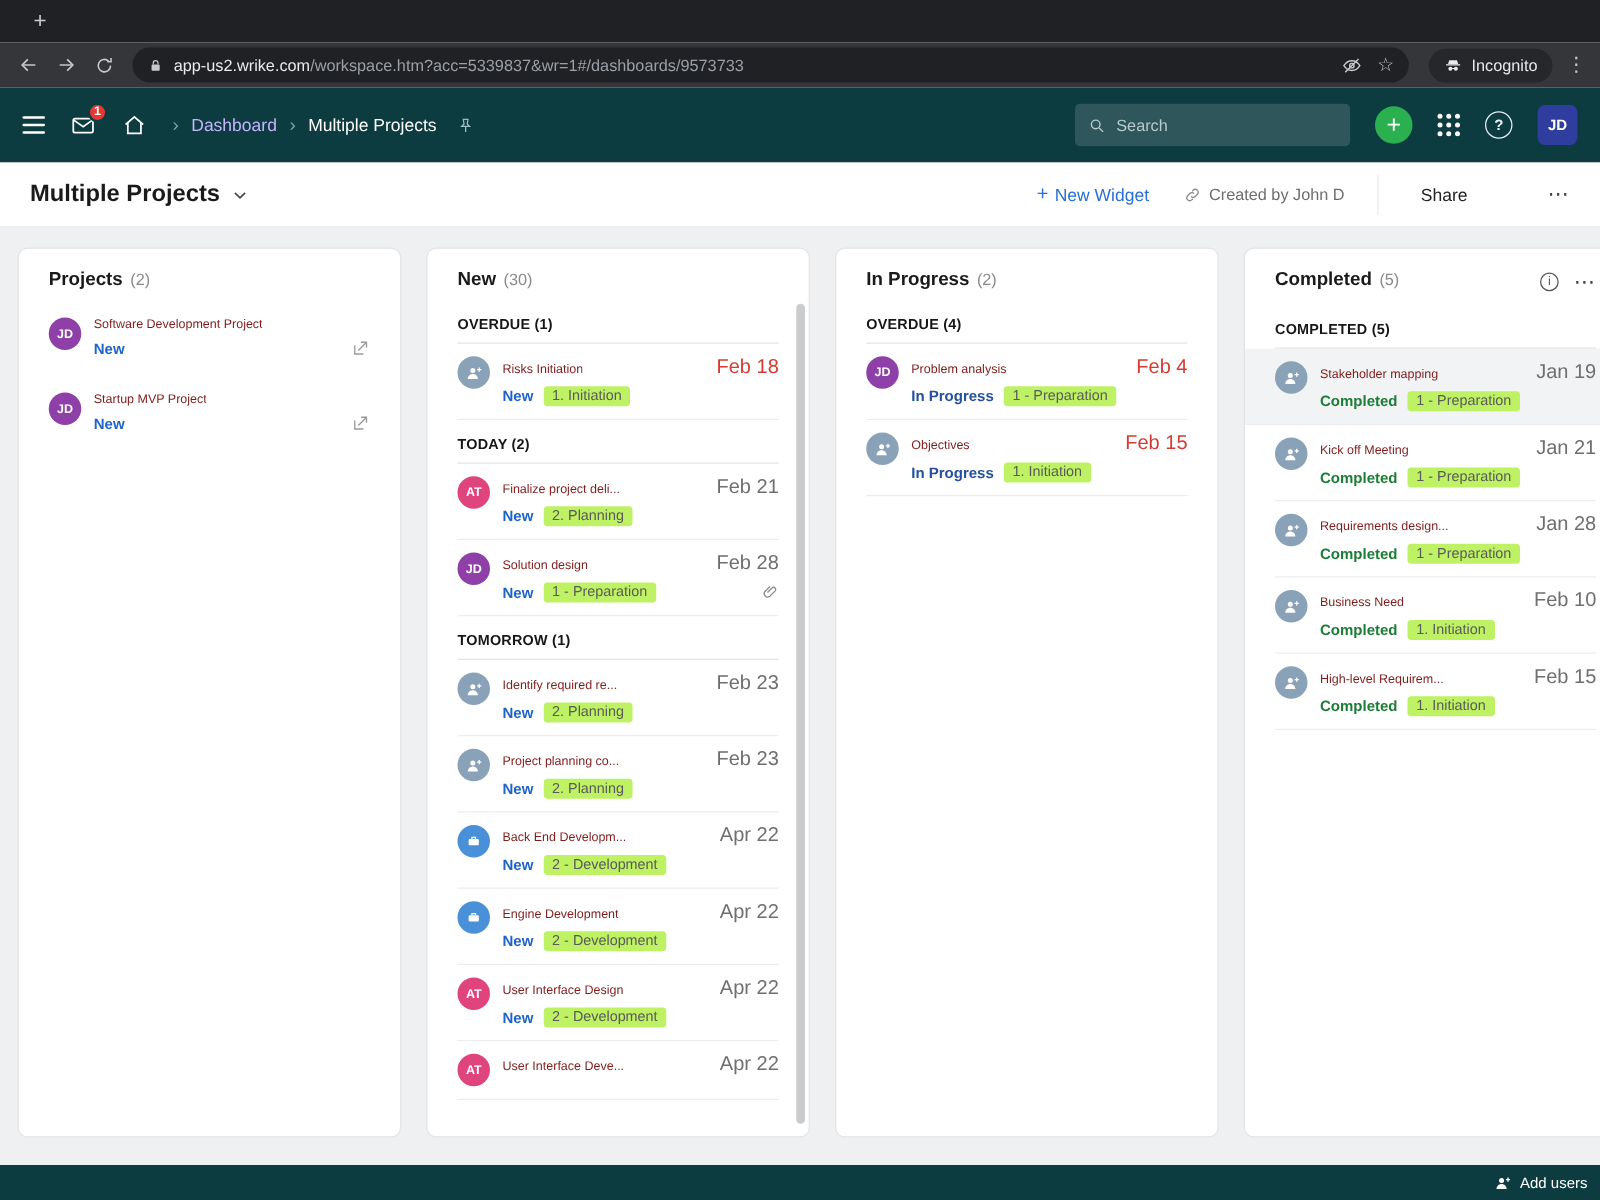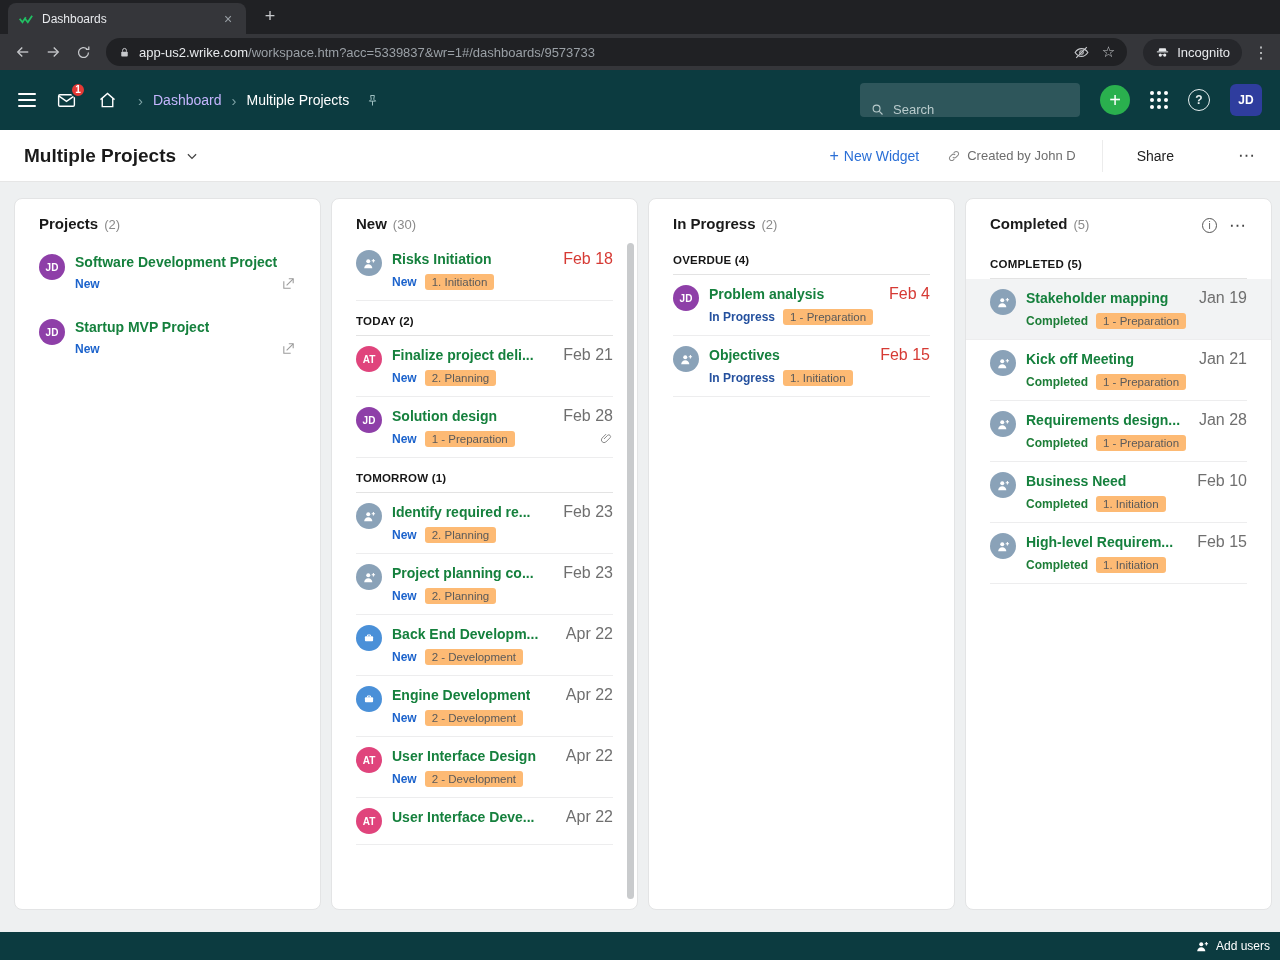--- a/index.html
+++ b/index.html
@@ -24,80 +24,70 @@
 
   
   .wrike-bar{height:60px;background:#0c3b40;display:flex;align-items:center;padding:0 18px;gap:20px;}
   .hamburger span{display:block;width:18px;height:2px;background:#fff;margin:4px 0;border-radius:1px;}
   .inbox-wrap{position:relative;display:flex;}
   .badge{position:absolute;top:-8px;right:-9px;background:#e53935;color:#fff;font-size:10px;font-weight:bold;min-width:16px;height:16px;border-radius:8px;display:flex;align-items:center;justify-content:center;padding:0 3px;border:2px solid #0c3b40;}
   .crumbs{display:flex;align-items:center;gap:10px;font-size:14px;}
   .crumb-sep{color:#7fa3a6;font-size:15px;}
   .crumb-a{color:#c4b5fd;}
   .crumb-b{color:#fff;}
-  .search-box{margin-left:auto;width:220px;height:34px;background:rgba(255,255,255,.14);border-radius:4px;display:flex;align-items:flex-end;gap:8px;padding:0 10px;}
+  .search-box{margin-left:auto;width:220px;height:34px;background:rgba(255,255,255,.14);border-radius:4px;display:flex;align-items:center;gap:8px;padding:0 10px;}
   .search-box input{background:transparent;border:none;outline:none;color:#fff;font-size:13px;width:160px;font-family:"Liberation Sans",sans-serif;}
   .search-box input::placeholder{color:#b9cbcc;}
   .green-plus{width:30px;height:30px;border-radius:50%;background:#2ab04e;color:#fff;font-size:20px;display:flex;align-items:center;justify-content:center;line-height:1;}
   .grid-icon{display:grid;grid-template-columns:repeat(3,4px);grid-gap:3px;}
   .grid-icon i{width:4px;height:4px;background:#fff;border-radius:50%;}
   .help-icon{width:22px;height:22px;border:1.6px solid #e6efef;border-radius:50%;color:#e6efef;font-size:12px;font-weight:bold;display:flex;align-items:center;justify-content:center;}
   .user-avatar{width:32px;height:32px;border-radius:6px;background:#2f3d9e;color:#fff;font-size:12px;font-weight:bold;display:flex;align-items:center;justify-content:center;}
 
   
   .page-header{height:52px;background:#fff;display:flex;align-items:center;padding:0 24px;border-bottom:1px solid #e6e6e6;}
   .page-title{font-size:19px;font-weight:700;color:#1a1a1a;display:flex;align-items:center;gap:9px;}
   .ph-right{margin-left:auto;display:flex;align-items:center;gap:0;}
   .new-widget{color:#2a6fd6;font-size:14px;display:flex;align-items:center;gap:5px;padding-right:28px;}
   .created-by{color:#6d6d6d;font-size:13px;display:flex;align-items:center;gap:6px;padding-right:26px;}
   .share-btn{color:#222;font-size:14px;padding:8px 34px;border-left:1px solid #ececec;}
   .dots-h{color:#444;font-size:17px;letter-spacing:1px;}
   .ph-dots{padding-left:30px;}
 
   
-  .content{height:750px;padding:16px 14px 0;display:flex;gap:10px;overflow:hidden;background:#eef0f1;}
+  .content{height:750px;padding:16px 14px 0;display:flex;gap:20px;overflow:hidden;background:#eef0f1;}
   .widget-card{width:307px;flex:0 0 307px;height:712px;background:#fff;border:1px solid #e3e4e5;border-radius:8px;padding:16px 24px;overflow:hidden;position:relative;}
   .w-head{display:flex;align-items:baseline;gap:6px;padding-bottom:8px;}
   .w-title{font-size:15px;font-weight:700;color:#1a1a1a;}
   .w-count{font-size:13px;color:#8a8a8a;}
   .w-head-icons{margin-left:auto;display:flex;align-items:center;gap:12px;}
   .info-icon{width:15px;height:15px;border:1.4px solid #555;border-radius:50%;color:#555;font-size:10px;display:flex;align-items:center;justify-content:center;}
   .section-header{margin-top:14px;padding-bottom:8px;font-size:11.5px;font-weight:700;color:#161616;border-bottom:1px solid #e3e3e3;letter-spacing:.2px;}
   .task-row{display:flex;gap:10px;padding:10px 0;border-bottom:1px solid #ededee;align-items:flex-start;}
   .task-row.highlight{background:#f2f3f4;margin:0 -24px;padding-left:24px;padding-right:24px;}
   .avatar{width:26px;height:26px;border-radius:50%;flex:0 0 26px;display:flex;align-items:center;justify-content:center;color:#fff;font-size:10px;font-weight:bold;}
   .t-main{flex:1;min-width:0;}
   .t-line1{display:flex;justify-content:space-between;align-items:baseline;gap:8px;}
-  .task-title{font-size:14px;color:#15803d;white-space:nowrap;overflow:hidden;font-weight:bold;}
+  .task-title{font-size:10px;color:#7f1d1d;white-space:nowrap;overflow:hidden;}
   .task-date{font-size:16px;color:#6f6f6f;white-space:nowrap;}
   .task-date.overdue{color:#d63a34;}
   .t-line2{display:flex;align-items:center;gap:8px;margin-top:6px;}
   .task-status{font-size:12px;font-weight:700;}
-  .task-stage{font-size:11.5px;color:#5a5a5a;background:#fdba74;border-radius:3px;padding:2px 7px;white-space:nowrap;}
+  .task-stage{font-size:11.5px;color:#5a5a5a;background:#bef264;border-radius:3px;padding:2px 7px;white-space:nowrap;}
   .attach{margin-left:auto;display:flex;}
   .project-row{display:flex;gap:10px;padding:14px 0;align-items:flex-start;}
   .scrollbar{position:absolute;right:3px;top:44px;width:7px;height:656px;background:#c9cbcd;border-radius:4px;}
 
   
   .footer{height:28px;background:#0c3b40;display:flex;align-items:center;justify-content:flex-end;gap:6px;padding:0 10px;color:#fff;font-size:12px;}
 </style>
 </head>
 <body>
 
 <div class="tabstrip">
-  <div class="tab">
-    <span style="display:flex;">
-      <svg viewBox="0 0 24 24" width="16" height="16">
-          <path d="M2.5 11.5l4.2 5.5 5-7.5" stroke="#21c063" stroke-width="2.6" fill="none"></path>
-          <path d="M10.5 11.5l4.2 5.5 6.5-10" stroke="#21c063" stroke-width="2.6" fill="none"></path>
-        </svg>
-    </span>
-    <span class="tab-title">Dashboards</span>
-    <span class="tab-close">×</span>
-  </div>
   <span class="newtab-btn">+</span>
 </div>
 
 <div class="toolbar">
   <span class="nav-btn">
     <svg viewBox="0 0 24 24" width="18" height="18" fill="none" stroke="#c7c9cc" stroke-width="1.8">
         <path d="M19 12H6"></path>
         <path d="M11 6l-6 6 6 6"></path>
       </svg>
   </span>
@@ -268,20 +258,21 @@
             </span>
           </div>
         </div>
       </div>
     </div>
     <div class="widget-card">
       <div class="w-head">
         <span class="w-title">New</span>
         <span class="w-count">(30)</span>
       </div>
+      <div class="section-header">OVERDUE (1)</div>
       <div class="task-row">
         <div class="avatar" style="background: rgb(138, 162, 184);">
           <svg viewBox="0 0 24 24" width="15" height="15">
             <circle cx="10" cy="8.5" r="3.2" fill="#fff"></circle>
             <path d="M3.5 19.5c0-3.6 2.9-6.5 6.5-6.5s6.5 2.9 6.5 6.5z" fill="#fff"></path>
             <path d="M18.2 4.8v5.4M15.5 7.5h5.4" stroke="#fff" stroke-width="1.7" fill="none"></path>
           </svg>
         </div>
         <div class="t-main">
           <div class="t-line1">

